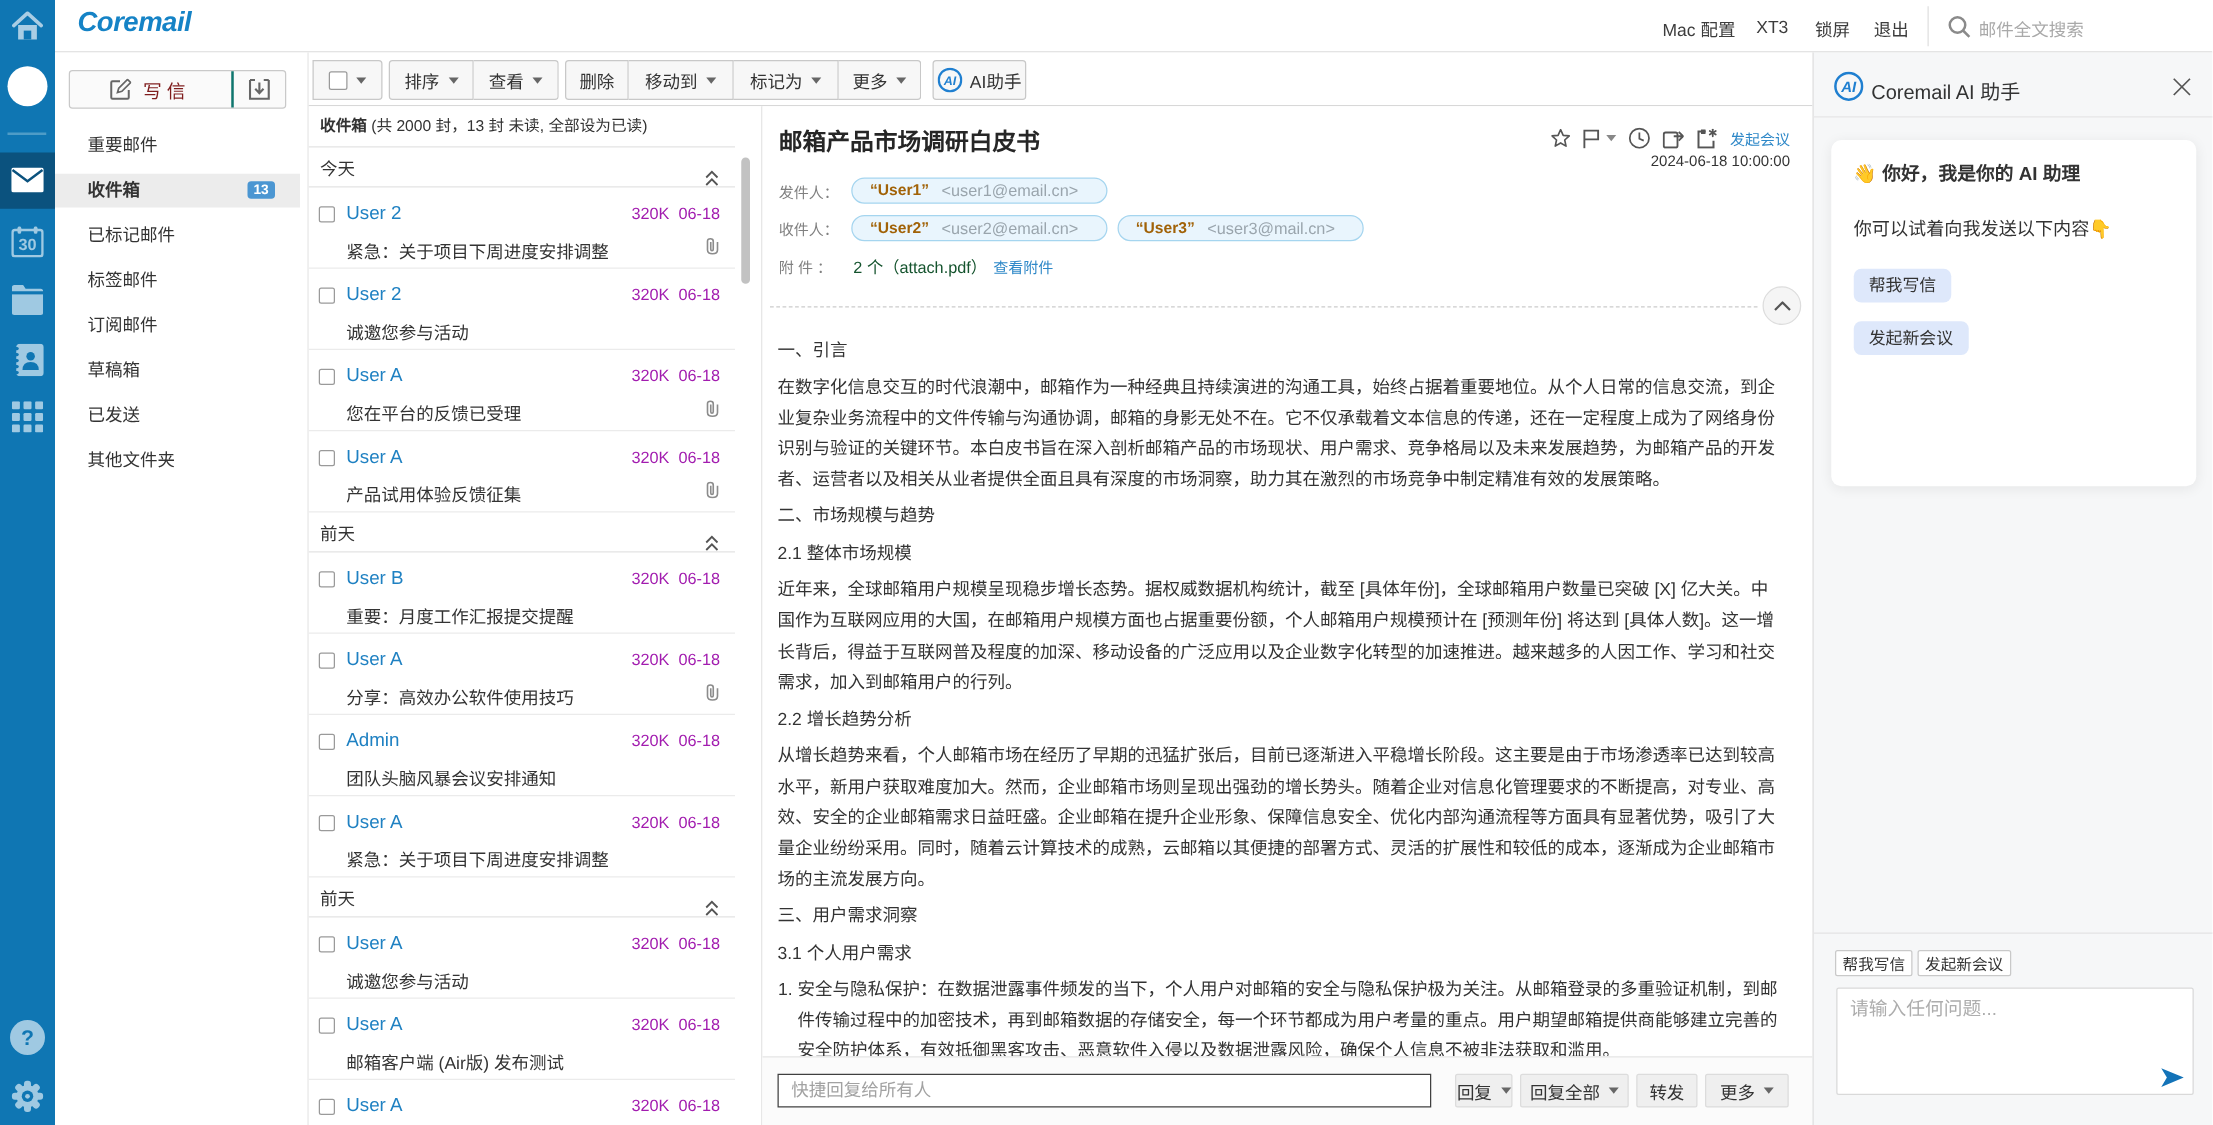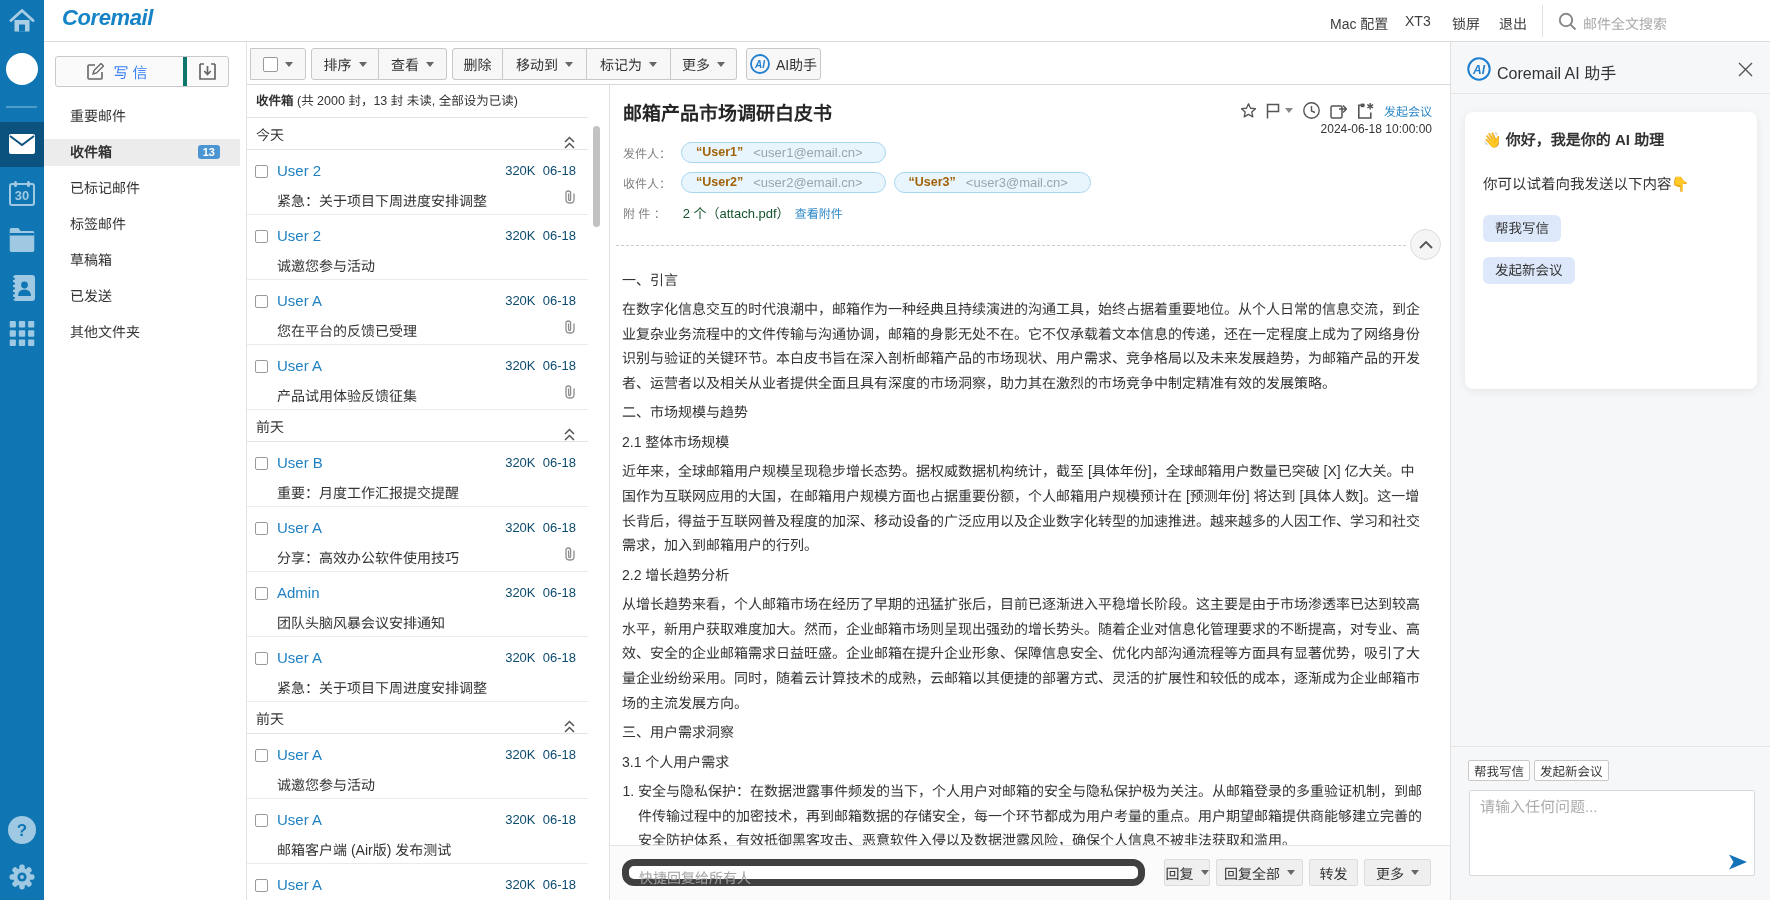--- a/index.html
+++ b/index.html
@@ -18,21 +18,21 @@
 #topbar { position:absolute; left:44px; top:0; width:1726px; height:42px; background:#fff; border-bottom:1px solid #dcdcdc; }
 #logo { position:absolute; left:18px; top:5px; font-size:22px; font-weight:bold; color:#1583c6; letter-spacing:-0.4px;font-style:italic; }
 #topmenu { position:absolute; left:0; top:0; width:1726px; height:41px; font-size:14px; color:#3d3d3d; }
 #topmenu span { position:absolute; top:13px; }
 #topmenu .div { position:absolute; left:1498px; top:5px; width:1px; height:32px; background:#e0e0e0; }
 #topmenu .ph { color:#a9a9a9; }
 
 
 #nav { position:absolute; left:44px; top:42px; width:203px; height:858px; background:#fff; border-right:1px solid #e3e3e3; }
 #compose { position:absolute; left:11px; top:14px; width:174px; height:31px; border:1px solid #c9c9c9; border-radius:3px; background:#fafafa; display:flex; }
-#compose .main { flex:1; display:flex; align-items:center; justify-content:center; gap:9px; border-right:4px solid #0f766e; font-size:15px; color:#3b82f6; letter-spacing:4px; }
+#compose .main { flex:1; display:flex; align-items:center; justify-content:center; gap:9px; border-right:2px solid #0f766e; font-size:15px; color:#7f1d1d; letter-spacing:4px; }
 #compose .imp { width:41px; display:flex; align-items:center; justify-content:center; }
 #folders { position:absolute; left:0; top:56px; width:203px; }
 #folders .f { height:36px; line-height:36px; padding-left:26px; font-size:14px; color:#333; position:relative; }
 #folders .f.on { background:#ececec; font-weight:bold; height:27px; line-height:27px; margin:4.5px 0; width:196px; }
 #folders .badge { position:absolute; right:20px; top:50%; transform:translateY(-50%); background:#4b96d2; color:#fff; font-size:11px; font-weight:bold; border-radius:3px; padding:1px 5px; line-height:12px; }
 
 
 #toolbar { position:absolute; left:247px; top:42px; width:1203px; height:43px; background:#fff; border-bottom:1px solid #d8d8d8; }
 .tbtn { position:absolute; top:6px; height:32px; border:1px solid #c8c8c8; border-radius:3px; background:#f7f7f7; display:flex; align-items:center; justify-content:center; font-size:14px; color:#333; }
 .tgroup { position:absolute; top:6px; height:32px; display:flex; }
@@ -43,21 +43,21 @@
 .cb { width:15px; height:15px; border:1px solid #9a9a9a; border-radius:2px; background:#fff; display:inline-block; }
 
 
 #list { position:absolute; left:247px; top:85px; width:363px; height:815px; background:#fff; border-right:1px solid #e0e0e0; }
 #list .lhead { width:341px; height:33px; line-height:33px; padding-left:9px; font-size:12.5px; color:#333; border-bottom:1px solid #e4e4e4; white-space:nowrap; }
 #list .sect { width:341px; height:32px; line-height:34px; padding-left:9px; font-size:14px; color:#333; border-bottom:1px solid #e4e4e4; position:relative; }
 #list .sect .chev { position:absolute; right:13px; top:9px; }
 #list .item { width:341px; height:65px; border-bottom:1px solid #ebebeb; position:relative; }
 #list .item .ck { position:absolute; left:8px; top:15px; width:13px; height:13px; border:1px solid #9a9a9a; border-radius:2px; background:#fff; }
 #list .item .sender { position:absolute; left:30px; top:12px; font-size:15px; color:#1f81c2; }
-#list .item .meta { position:absolute; right:12px; top:13px; font-size:13px; color:#0c4a6e; }
+#list .item .meta { position:absolute; right:12px; top:13px; font-size:13px; color:#a21caf; }
 #list .item .subj { position:absolute; left:30px; top:40px; font-size:14px; color:#333; white-space:nowrap; }
 #list .item .clip { position:absolute; right:12px; top:40px; color:#8c8c8c; }
 #scrollthumb { position:absolute; left:346px; top:41px; width:7px; height:101px; background:#c2c2c2; border-radius:4px; }
 
 
 #content { position:absolute; left:610px; top:85px; width:840px; height:815px; background:#fff; }
 #mtitle { position:absolute; left:13px; top:13px; font-size:19px; font-weight:bold; color:#262626; }
 #mdate { position:absolute; right:18px; top:37px; font-size:12px; color:#333; }
 #micons { position:absolute; right:18px; top:17px; display:flex; align-items:center; gap:10px; }
 #micons .mk { color:#2e88c8; font-size:12px; }
@@ -65,21 +65,21 @@
 .pill { display:inline-flex; align-items:center; border:1px solid #a5d5ef; background:#e9f5fd; border-radius:11px; height:21px; padding:0 22px 0 14px; margin-left:10px; font-size:12.5px; }
 .pill b { color:#a16207; font-weight:bold; }
 .pill span { color:#9aa5ad; margin-left:10px; font-size:13px; }
 #dash { position:absolute; left:6px; top:159.5px; width:790px; border-top:1px dashed #ccc; }
 #collapse { position:absolute; right:9px; top:144px; width:31px; height:31px; border-radius:50%; background:#f5f5f5; border:1px solid #ddd; display:flex; align-items:center; justify-content:center; }
 #mbody { position:absolute; left:12px; top:182.7px; width:800px; height:577px; overflow:hidden; font-size:14px; line-height:24.6px; color:#333; }
 #mbody p { margin:4.9px 0 0 0; } #mbody p:first-child { margin-top:0; }
 #mbody .h { margin:4.9px 0; }
 #mbody ol { margin:4.9px 0 0 16px; padding:0; }
 #quickreply { position:absolute; left:0; bottom:0; width:840px; height:55px; background:#fbfbfb; border-top:1px solid #e5e5e5; }
-#qinput { position:absolute; left:12px; top:13px; width:523px; height:27px; border:7px solid #404040; border-radius:12px; background:#fff; font-size:14px; color:#a2a2a2; line-height:25px; padding-left:10px; }
+#qinput { position:absolute; left:12px; top:13px; width:523px; height:27px; border:1px solid #404040; border-radius:0; background:#fff; font-size:14px; color:#a2a2a2; line-height:25px; padding-left:10px; }
 #qbtns { position:absolute; right:19px; top:13px; display:flex; }
 #qbtns .qb { height:27px; border:1px solid #dcdcdc; border-radius:2px; background:#efefef; display:flex; align-items:center; justify-content:center; font-size:14px; color:#333; margin-left:6px; }
 
 
 #ai { position:absolute; left:1450px; top:42px; width:320px; height:858px; background:#f6f7f8; border-left:1px solid #e0e0e0; }
 #aihead { position:absolute; left:0; top:0; width:320px; height:52px; border-bottom:1px solid #e6e6e6; }
 #aihead .t { position:absolute; left:46px; top:18px; font-size:16px; color:#333; }
 #aicard { position:absolute; left:14px; top:70px; width:292px; height:277px; background:#fff; border-radius:8px; box-shadow:0 2px 10px rgba(0,0,0,.07); padding:17px 14px 16px 18px; font-size:14.5px; line-height:22px; color:#333; }
 #aicard .hi { font-weight:bold; font-size:15px; }
 .aibtn { display:inline-block; background:#dee8fb; border-radius:6px; padding:6px 12px; font-size:13.5px; line-height:15px; color:#333; }
@@ -186,20 +186,21 @@
           <path d="M1 1 L5 1 M12 1 L16 1 M1 1 L1 16 L16 16 L16 1" fill="none" stroke="#666" stroke-width="1.7"></path>
           <path d="M8.5 3 L8.5 11 M5.2 8 L8.5 11.5 L11.8 8" fill="none" stroke="#666" stroke-width="1.7"></path>
         </svg>
     </div>
   </div>
   <div id="folders">
     <div class="f">重要邮件</div>
     <div class="f on">收件箱<span class="badge">13</span></div>
     <div class="f">已标记邮件</div>
     <div class="f">标签邮件</div>
+    <div class="f">订阅邮件</div>
     <div class="f">草稿箱</div>
     <div class="f">已发送</div>
     <div class="f">其他文件夹</div>
   </div>
 </div>
 
 <div id="toolbar">
   <div class="tgroup" style="left:3px">
       <div class="seg" style="width:56px">
         <span class="cb"></span>

